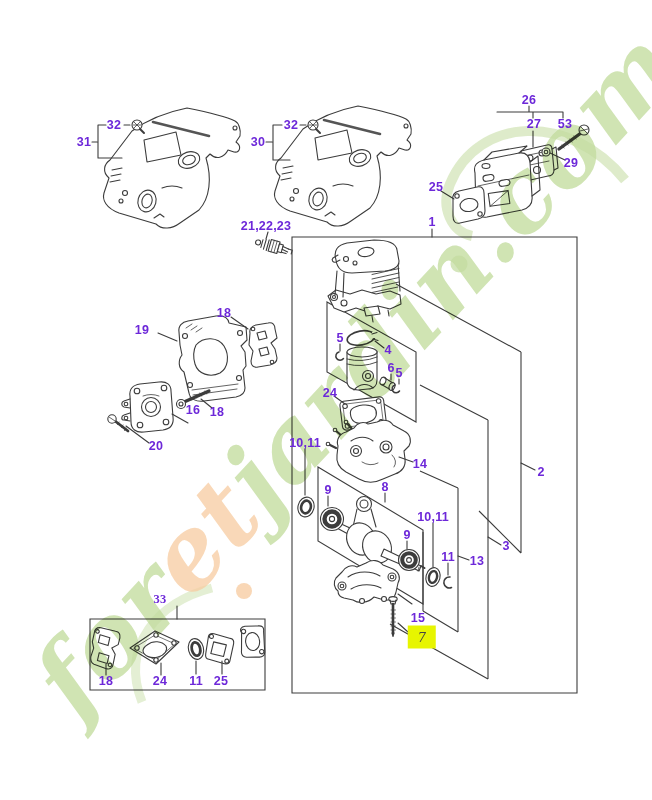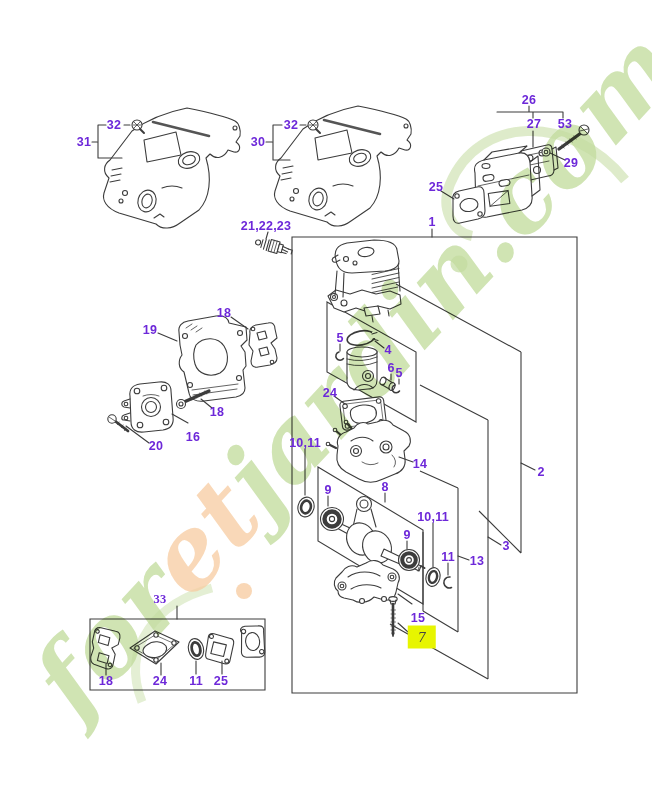--- a/index.html
+++ b/index.html
@@ -383,24 +383,24 @@
       <div class="lbl" style="left: 84px; top: 142px;">31</div>
       <div class="lbl" style="left: 291px; top: 125px;">32</div>
       <div class="lbl" style="left: 258px; top: 142px;">30</div>
       <div class="lbl" style="left: 529px; top: 100px;">26</div>
       <div class="lbl" style="left: 534px; top: 124px;">27</div>
       <div class="lbl" style="left: 565px; top: 124px;">53</div>
       <div class="lbl" style="left: 571px; top: 163px;">29</div>
       <div class="lbl" style="left: 436px; top: 187px;">25</div>
       <div class="lbl" style="left: 432px; top: 222px;">1</div>
       <div class="lbl" style="left: 266px; top: 226px;">21,22,23</div>
-      <div class="lbl" style="left: 150px; top: 330px; text-align: center;">19</div>
+      <div class="lbl" style="left: 142px; top: 330px; text-align: center;">19</div>
       <div class="lbl" style="left: 224px; top: 313px;">18</div>
       <div class="lbl" style="left: 217px; top: 412px;">18</div>
-      <div class="lbl" style="left: 193px; top: 437px; text-align: center;">16</div>
+      <div class="lbl" style="left: 193px; top: 410px; text-align: center;">16</div>
       <div class="lbl" style="left: 156px; top: 446px;">20</div>
       <div class="lbl" style="left: 388px; top: 350px;">4</div>
       <div class="lbl" style="left: 340px; top: 338px;">5</div>
       <div class="lbl" style="left: 391px; top: 368px;">6</div>
       <div class="lbl" style="left: 399px; top: 373px;">5</div>
       <div class="lbl" style="left: 330px; top: 393px;">24</div>
       <div class="lbl" style="left: 305px; top: 443px;">10,11</div>
       <div class="lbl" style="left: 420px; top: 464px;">14</div>
       <div class="lbl" style="left: 385px; top: 487px;">8</div>
       <div class="lbl" style="left: 328px; top: 490px;">9</div>

